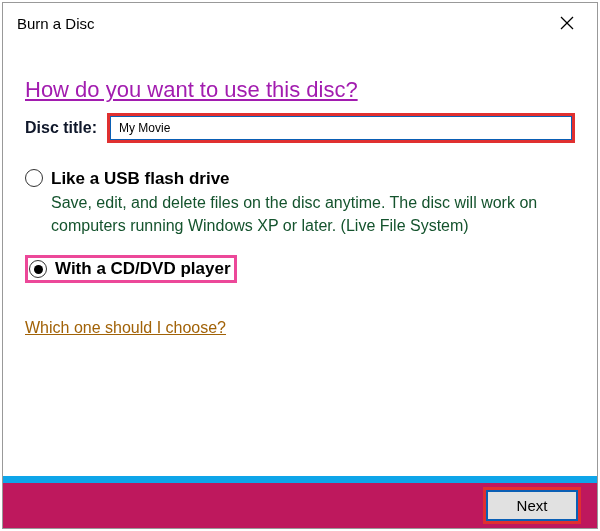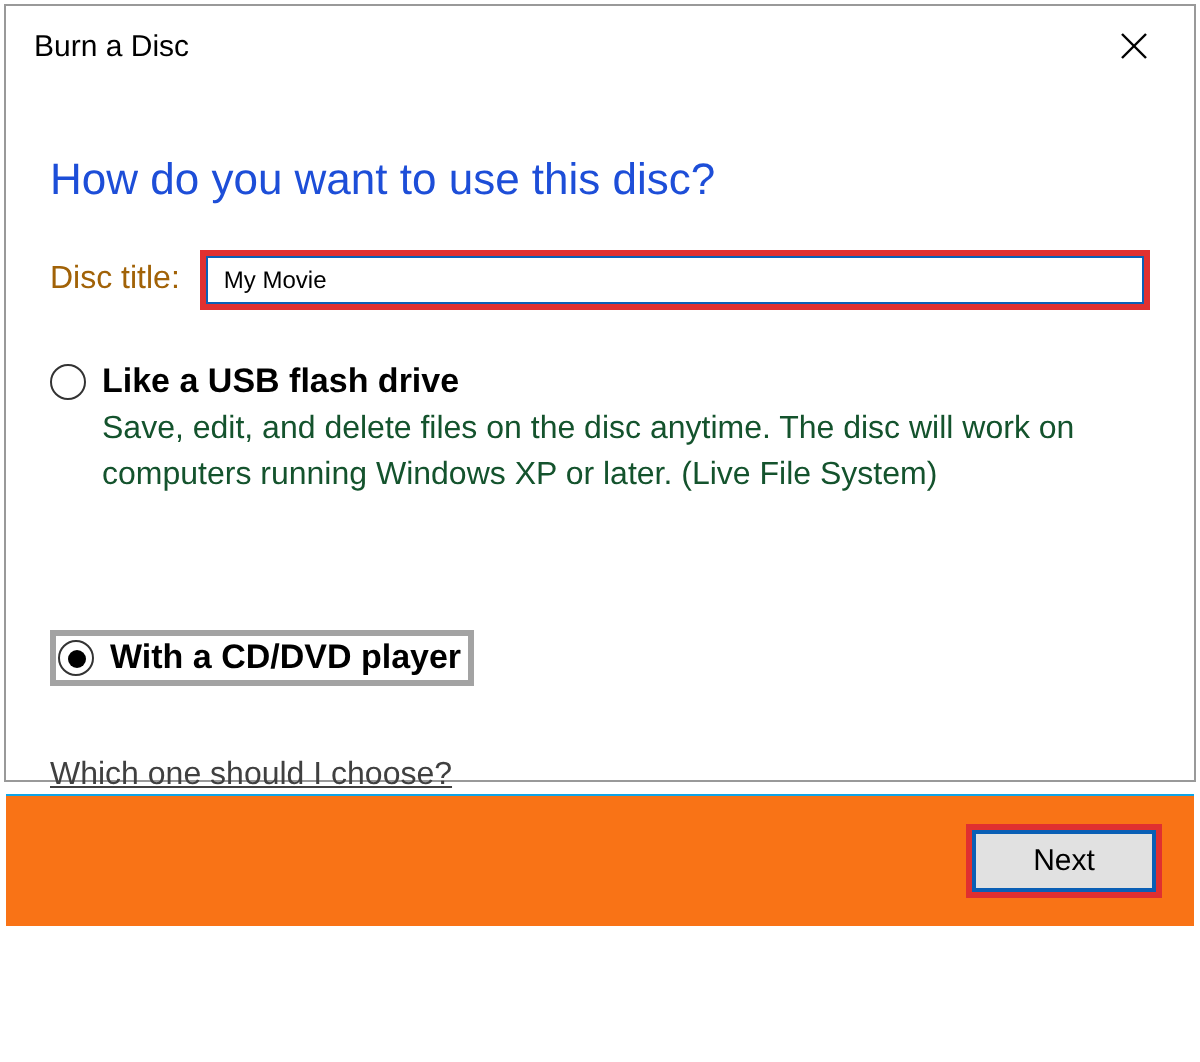--- a/index.html
+++ b/index.html
@@ -6,21 +6,21 @@
     body {
       font-family: "Segoe UI", Tahoma, sans-serif;
       background: #fff;
       width: 600px;
       height: 531px;
       overflow: hidden;
     }
     .window {
       border: 1px solid #999;
       width: 596px;
-      height: 389px;
+      height: 527px;
       margin: 2px;
       background: #fff;
       display: flex;
       flex-direction: column;
     }
     .titlebar {
       display: flex;
       justify-content: space-between;
       align-items: center;
       padding: 6px 10px 4px 14px;
@@ -36,55 +36,56 @@
       cursor: pointer;
     }
     .close-btn svg { width: 14px; height: 14px; }
     .content {
       flex: 1;
       padding: 18px 22px 0 22px;
       display: flex;
       flex-direction: column;
     }
     .heading {
-      color: #1d4ed8;
+      color: #a21caf;
       font-size: 22px;
       font-weight: 400;
       margin-top: 18px;
-      margin-bottom: 22px;
+      margin-bottom: 10px;
+      text-decoration: underline;
     }
     .title-row {
       display: flex;
       align-items: center;
       gap: 10px;
       margin-bottom: 26px;
     }
     .title-label {
       font-size: 16px;
-      color: #a16207;
+      color: #0f172a;
+      font-weight: bold;
     }
     .title-input-wrap {
       flex: 1;
       border: 3px solid #e03030;
       padding: 0;
     }
     .title-input {
       width: 100%;
       border: 1px solid #0a5fb5;
       padding: 4px 8px;
       font-size: 12px;
       font-family: inherit;
       outline: none;
     }
     .option {
       margin-bottom: 18px;
     }
     .option-header {
       display: flex;
-      align-items: center;
       gap: 8px;
     }
     .radio {
       width: 18px;
       height: 18px;
       border: 1.5px solid #333;
       border-radius: 50%;
       display: flex;
       align-items: center;
       justify-content: center;
@@ -104,42 +105,41 @@
       color: #000;
     }
     .option-desc {
       font-size: 16px;
       color: #14532d;
       margin-left: 26px;
       margin-top: 2px;
       line-height: 1.45;
     }
     .highlight-box {
-      border: 3px solid #a3a3a3;
+      border: 3px solid #ec4899;
       display: inline-flex;
       padding: 1px 3px 1px 1px;
       align-items: center;
       gap: 8px;
-      margin-top: 48px;
     }
     .help-link {
-      color: #404040;
+      color: #a16207;
       text-decoration: underline;
       font-size: 16px;
       cursor: pointer;
       margin-top: 18px;
       display: inline-block;
     }
     .footer {
-      border-top: 1px solid #0ea5e9;
-      padding: 14px 16px;
+      border-top: 7px solid #0ea5e9;
+      padding: 4px 16px;
       display: flex;
       justify-content: flex-end;
       gap: 10px;
-      background: #f97316;
+      background: #be185d;
     }
     .btn {
       min-width: 92px;
       padding: 5px 18px;
       font-size: 15px;
       font-family: inherit;
       background: #e1e1e1;
       border: 1px solid #adadad;
       cursor: pointer;
       text-align: center;

